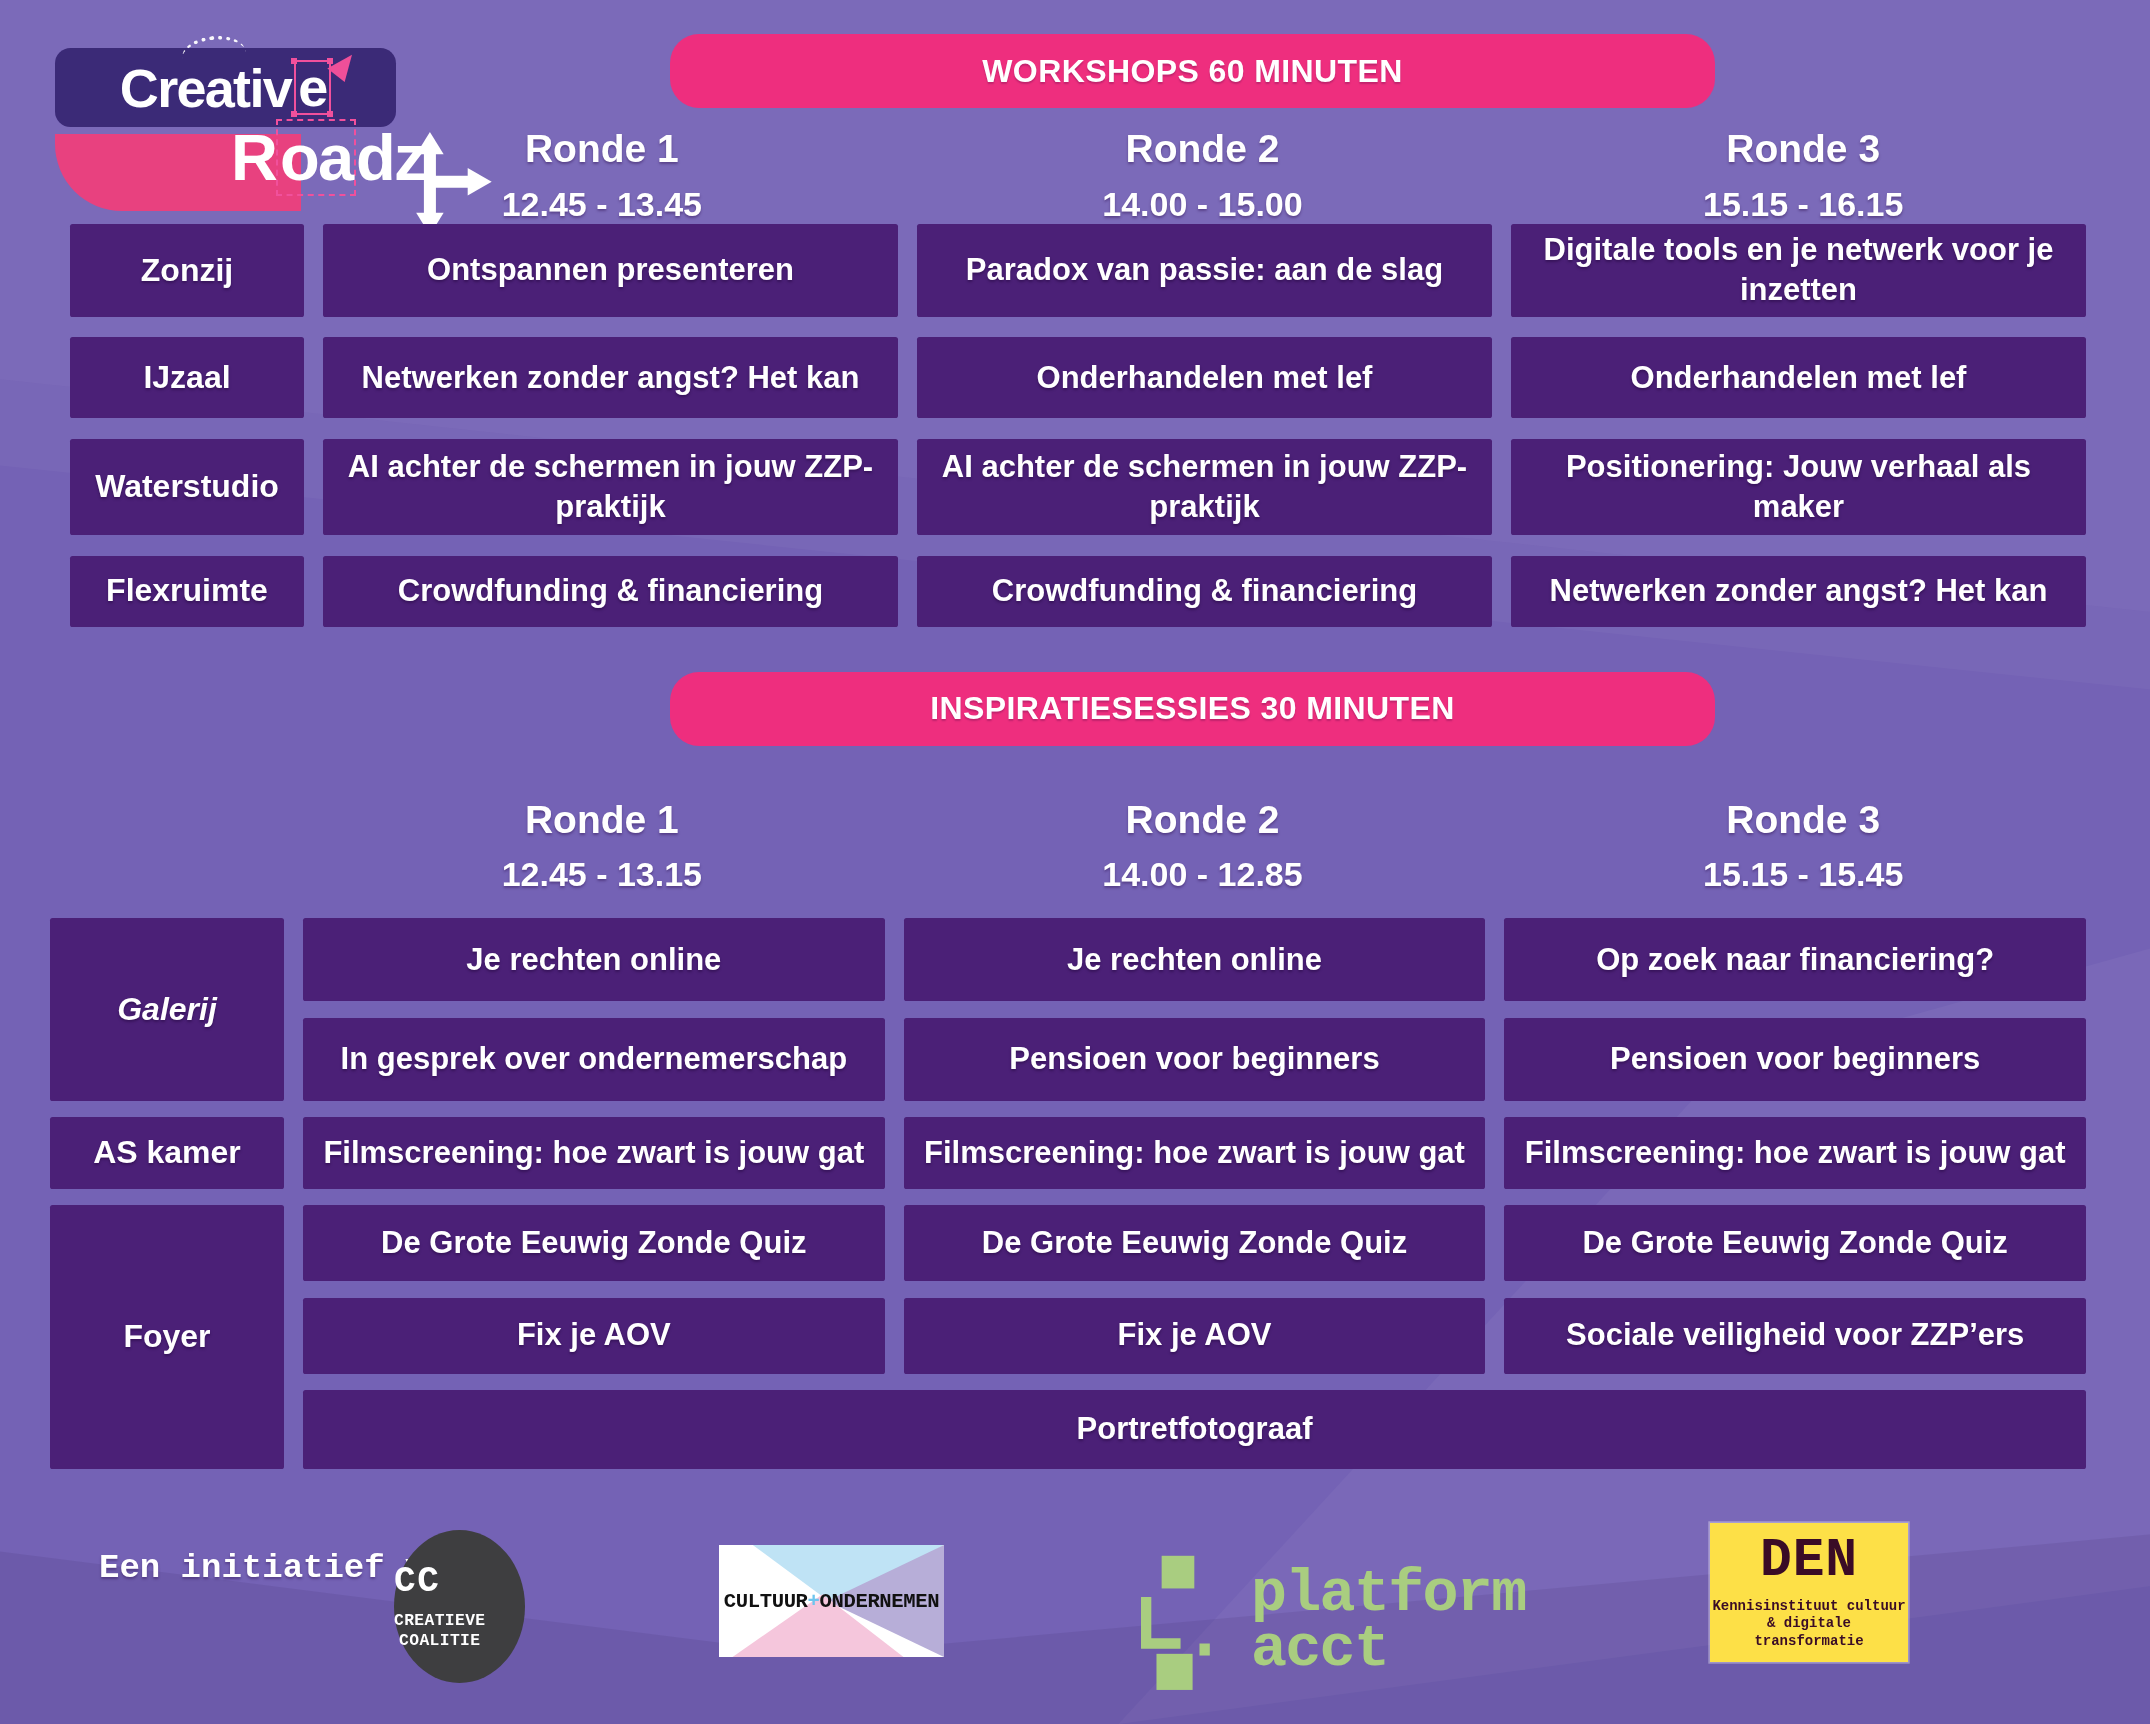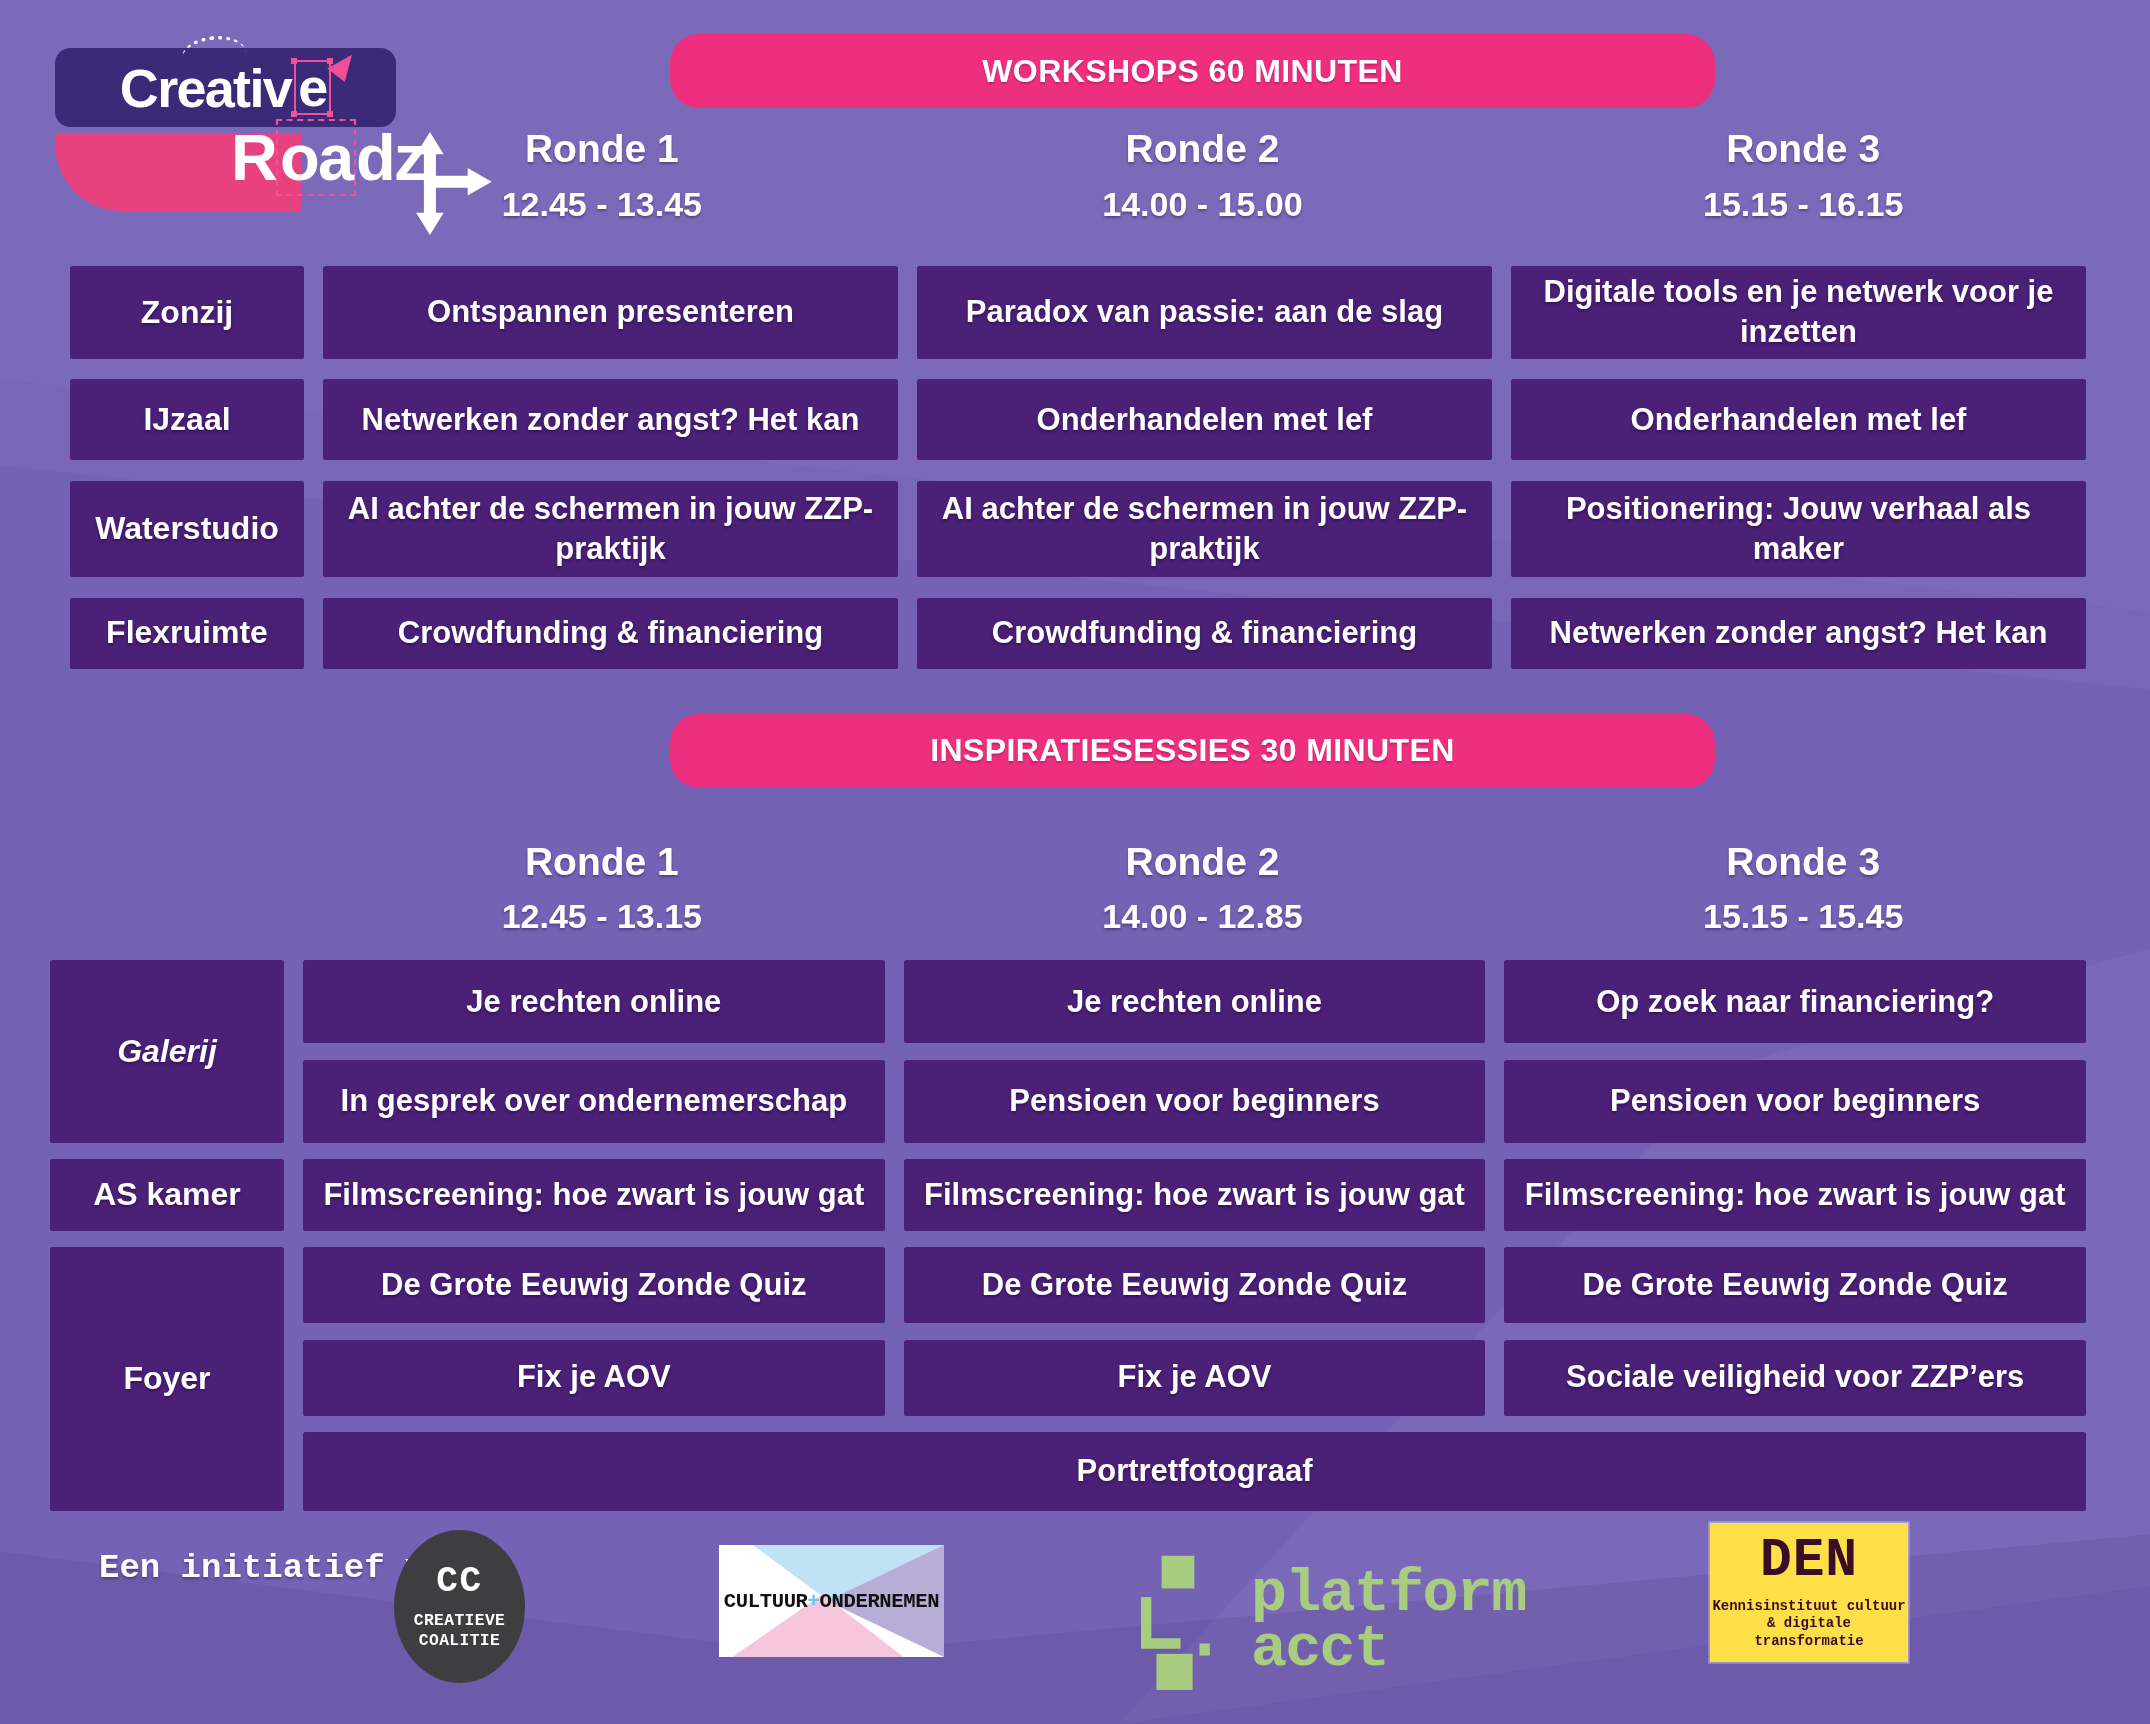--- a/index.html
+++ b/index.html
@@ -43,38 +43,38 @@
   .main{position:absolute;left:50px;top:34px;width:2036px;}
   .banner{width:1045px;height:74px;margin-left:620px;background:#ee2e7e;border-radius:29px;
     display:flex;align-items:center;justify-content:center;}
   .banner span{color:#fff;font-size:32px;font-weight:700;letter-spacing:0.4px;
     text-shadow:0 1.7px 1.7px rgba(60,5,60,.25);}
   .rounds{display:grid;grid-template-columns:234px 1fr 1fr 1fr;column-gap:35px;margin-top:19px;}
   .round{grid-column:auto;text-align:center;color:#fff;text-shadow:0 1.7px 2.6px rgba(40,10,70,.4);}
   .round .rl{font-size:39px;font-weight:700;}
   .round .rt{font-size:34px;font-weight:700;margin-top:13.8px;}
   .grid{display:grid;grid-template-columns:234px 1fr 1fr 1fr;column-gap:19px;}
-  .workshops-grid{margin-top:42px;grid-template-rows:93px 81px 96px 71px;row-gap:20.6px;padding-left:20px;}
+  .workshops-grid{grid-template-rows:93px 81px 96px 71px;row-gap:20.6px;padding-left:20px;}
   .insp-grid{margin-top:24px;grid-template-rows:83px 83px 72px 76px 76px 79px;row-gap:16.3px;}
   .cell{background:#4b2077;border-radius:2.6px;display:flex;align-items:center;justify-content:center;
     text-align:center;color:#fff;font-size:31px;font-weight:700;line-height:1.3;
     padding:3.4px 19px;text-shadow:0 1.7px 2.6px rgba(30,5,55,.45);box-sizing:border-box;}
   .room{font-size:32px;}
   .span2{grid-row:span 2;font-style:italic;}
   .span3{grid-row:span 3;}
   .colspan3{grid-column:2 / 5;}
   .mt-insp-banner{margin-top:45px;}
   .rounds-insp{margin-top:52px;}
 
   
   .footer{position:absolute;left:0;top:16px;width:2151px;height:1375px;pointer-events:none;font-family:Liberation Mono, monospace;}
   .init-label{position:absolute;left:99px;top:1533px;color:#fff;font-size:34px;font-weight:700;
     text-shadow:0 1.7px 2.6px rgba(40,10,70,.4);}
   .cc-circle{position:absolute;left:394px;top:1514px;width:131px;height:153px;background:#3e3e40;
-    border-radius:50%;display:flex;flex-direction:column;align-items:center;justify-content:center;color:#fff;}
+    border-radius:50%;display:flex;flex-direction:column;align-items:flex-start;justify-content:center;color:#fff;}
   .cc-initials{font-size:36px;font-weight:800;letter-spacing:1.7px;}
   .cc-sub{font-size:16.3px;font-weight:700;letter-spacing:0.4px;margin-top:8.6px;line-height:1.25;text-align:center;}
   .co-box{position:absolute;left:719px;top:1529px;width:225px;height:112px;background:#fff;overflow:hidden;}
   .co-tri{position:absolute;inset:0;}
   .co-tri.blue{background:#bfe3f5;clip-path:polygon(15% 0,100% 0,52% 55%);}
   .co-tri.lav{background:#b7aed8;clip-path:polygon(100% 0,100% 100%,48% 50%);}
   .co-tri.pink{background:#f5c6dc;clip-path:polygon(6% 100%,82% 100%,46% 44%);}
   .co-text{position:absolute;inset:0;display:flex;align-items:center;justify-content:center;
     color:#111;font-size:20.6px;font-weight:700;letter-spacing:-0.4px;white-space:nowrap;}
   .co-plus{color:#6ec5ee;font-weight:800;}

